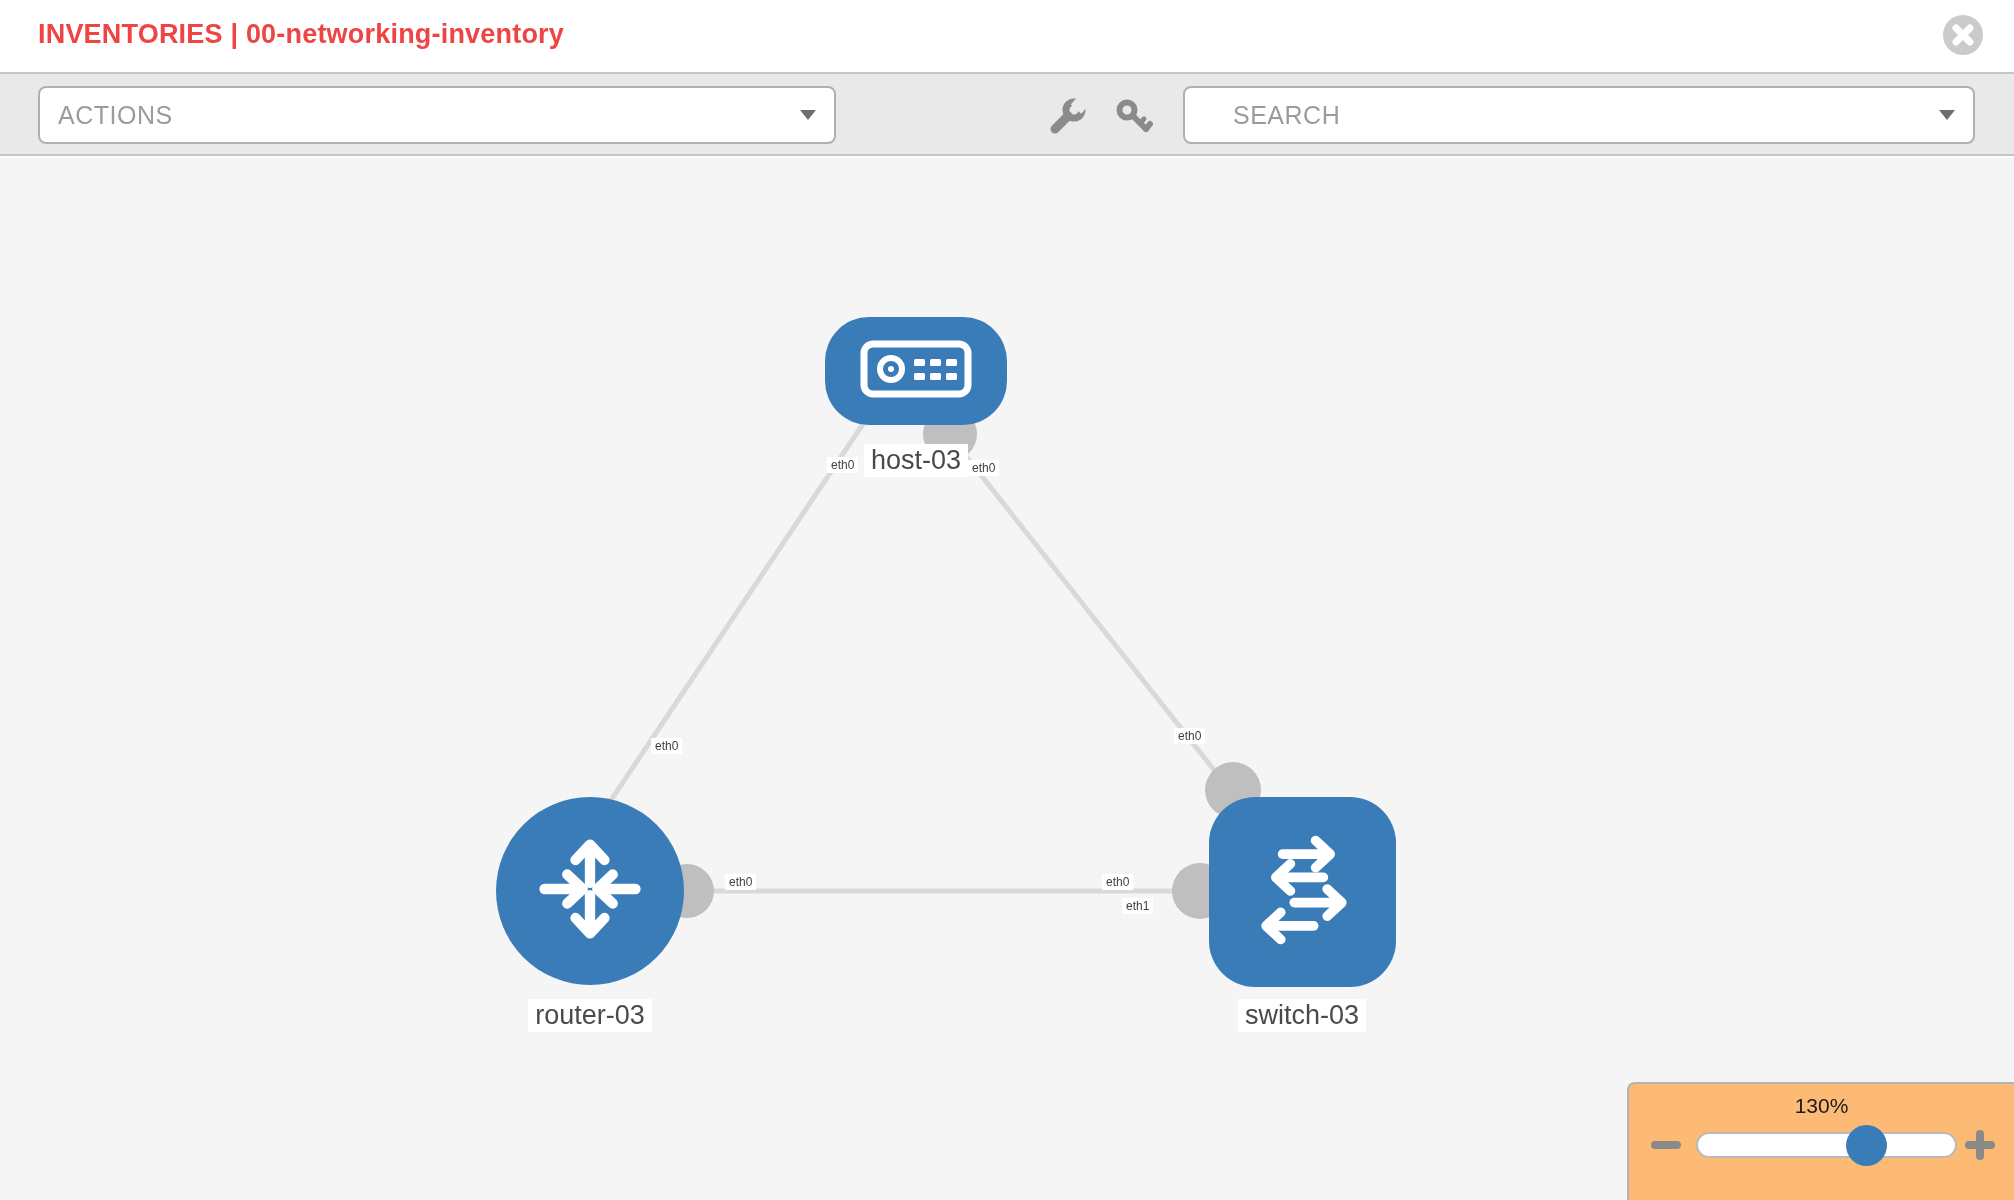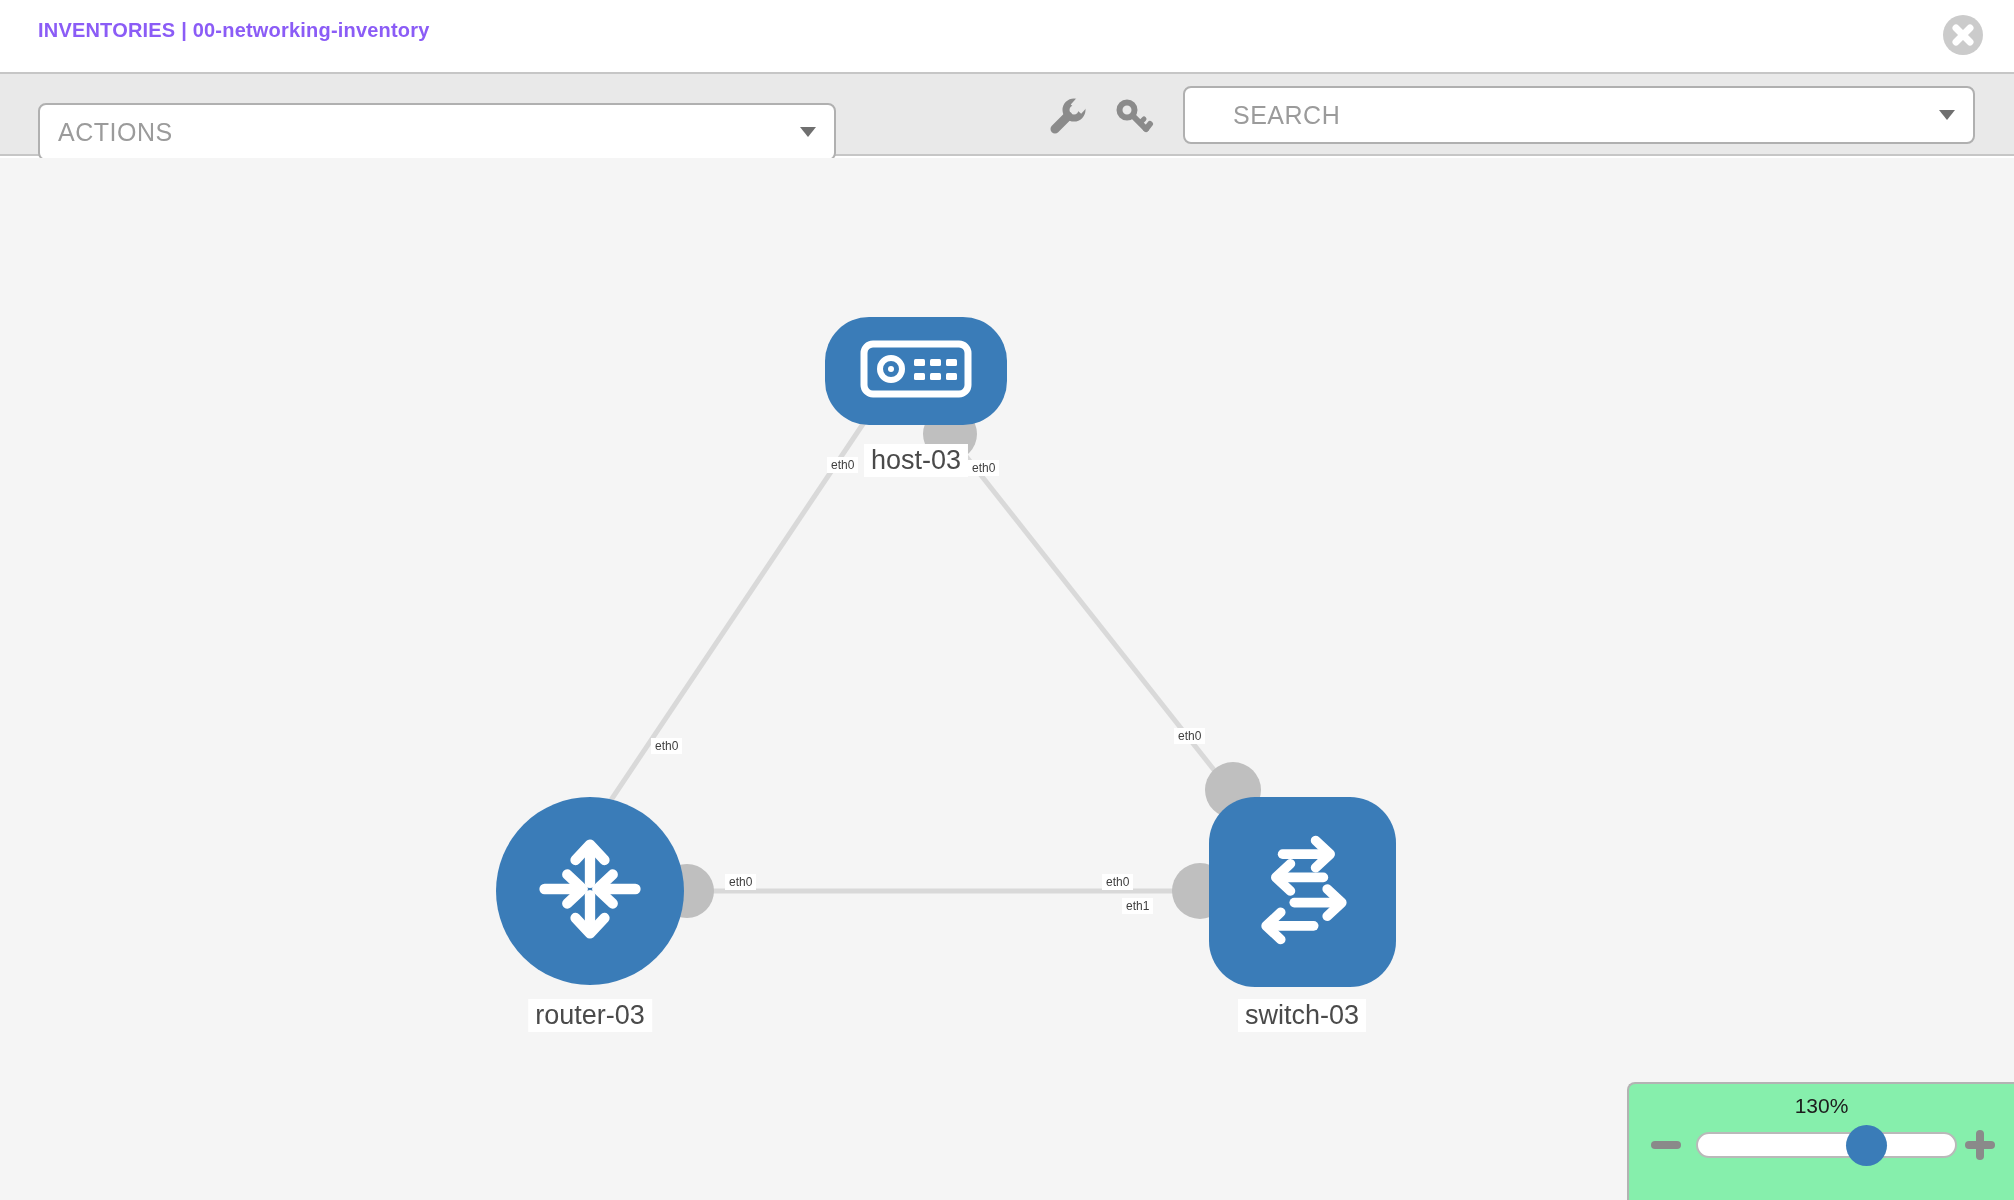--- a/index.html
+++ b/index.html
@@ -3,45 +3,45 @@
 <meta charset="utf-8">
 <style>
   html,body{margin:0;padding:0;background:#fff;}
   *{box-sizing:border-box;}
   .page{
     position:relative;width:2014px;height:1200px;overflow:hidden;background:#fff;
     font-family:"Liberation Sans","DejaVu Sans",sans-serif;color:#4a4a4a;
   }
   
   .header{position:absolute;left:0;top:0;width:100%;height:72px;background:#fff;}
-  .page-title{position:absolute;left:38px;top:19px;font-size:20px;font-weight:bold;color:#8b5cf6;letter-spacing:0.2px;}
+  .page-title{position:absolute;left:38px;top:19px;font-size:27px;font-weight:bold;color:#ef4444;letter-spacing:0.2px;}
   .close-btn{position:absolute;right:30px;top:14px;width:42px;height:42px;border:none;background:transparent;padding:0;cursor:pointer;}
   
   .toolbar{position:absolute;left:0;top:72px;width:100%;height:84px;background:#e9e9e9;
     border-top:2px solid #c6c6c6;border-bottom:2px solid #c6c6c6;}
   .select-box{position:absolute;top:12px;height:58px;background:#fff;border:2px solid #b0b0b0;border-radius:8px;
     display:flex;align-items:center;padding:0 18px;cursor:pointer;}
   .select-box .label{font-size:25px;color:#9b9b9b;letter-spacing:0.5px;flex:1;}
   .caret{width:0;height:0;border-left:8px solid transparent;border-right:8px solid transparent;border-top:10px solid #6f6f6f;margin-left:12px;}
-  .actions-box{left:38px;width:798px;margin-top:17px;}
+  .actions-box{left:38px;width:798px;}
   .search-box{left:1183px;width:792px;padding-left:48px;}
   .tool-icon-btn{position:absolute;top:22px;width:44px;height:44px;border:none;background:transparent;padding:0;cursor:pointer;}
   .wrench-pos{left:1044px;}
   .key-pos{left:1113px;}
   
   .canvas{position:absolute;left:0;top:158px;width:2014px;height:1042px;background:#f5f5f5;overflow:hidden;}
   .links-svg{position:absolute;left:0;top:0;}
   .node{position:absolute;display:flex;align-items:center;justify-content:center;background:#3a7cb8;cursor:pointer;}
   .node-host{left:825px;top:159px;width:182px;height:108px;border-radius:44px;}
   .node-router{left:496px;top:639px;width:188px;height:188px;border-radius:50%;}
   .node-switch{left:1209px;top:639px;width:187px;height:190px;border-radius:46px;}
   .node-label{position:absolute;background:#fff;color:#4a4a4a;font-size:27px;padding:1px 7px;white-space:nowrap;transform:translateX(-50%);}
   .port-label{position:absolute;background:#fff;color:#3f3f3f;font-size:12px;padding:1px 4px;white-space:nowrap;}
   
-  .zoom-panel{position:absolute;left:1627px;top:1082px;width:387px;height:118px;background:#86efac;
+  .zoom-panel{position:absolute;left:1627px;top:1082px;width:387px;height:118px;background:#fdba74;
     border-left:2px solid #b3b3b3;border-top:2px solid #b3b3b3;border-top-left-radius:8px;z-index:30;padding-left:47px;}
   .zoom-percent{position:absolute;left:0;top:10px;width:100%;text-align:center;font-size:21px;color:#1c1c1c;}
   .zoom-btn{position:absolute;top:42px;width:38px;height:38px;border:none;background:transparent;padding:0;cursor:pointer;}
   .zoom-minus{left:18px;}
   .zoom-plus{left:332px;}
   .zoom-track{position:absolute;left:67px;top:48px;width:261px;height:26px;background:#fff;border:2px solid #b9b9b9;border-radius:14px;cursor:pointer;}
   .zoom-thumb{position:absolute;left:148px;top:-9px;width:41px;height:41px;border-radius:50%;background:#3a7cb8;cursor:grab;}
 </style>
 </head>
 <body>

